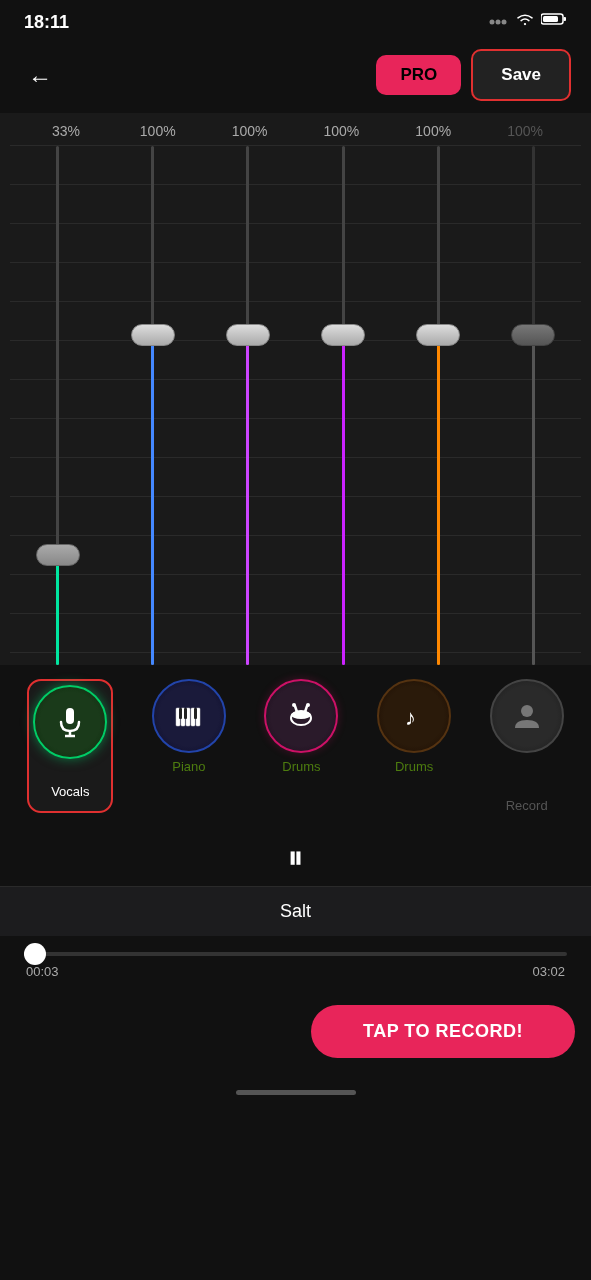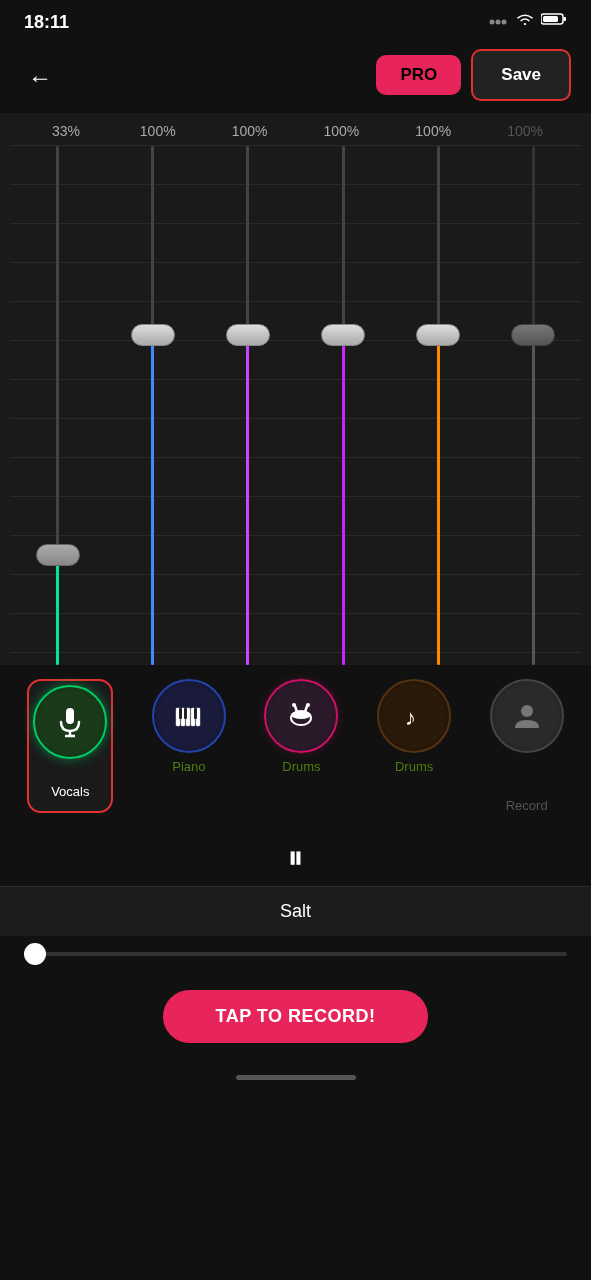--- a/index.html
+++ b/index.html
@@ -255,22 +255,22 @@
       justify-content: space-between;
       font-size: 13px;
       color: #aaa;
       padding: 0 2px;
     }
 
     
     .record-section {
       background: #111;
       display: flex;
-      justify-content: center;
-      padding: 18px 8px 24px;
+      justify-content: flex-end;
+      padding: 18px 16px 24px;
     }
     .record-btn {
       background: #e8255a;
       border: none;
       color: #fff;
       font-size: 18px;
       font-weight: 700;
       padding: 16px 52px;
       border-radius: 32px;
       cursor: pointer;
@@ -451,20 +451,24 @@
   <button class="pause-btn">⏸</button>
 </div>
 
 <div class="song-info">Salt</div>
 
 <div class="progress-section">
   <div class="progress-bar-container">
     <div class="progress-bar-fill"></div>
     <div class="progress-thumb"></div>
   </div>
+  <div class="time-row">
+    <span>00:03</span>
+    <span>03:02</span>
+  </div>
 </div>
 
 <div class="record-section">
   <button class="record-btn">TAP TO RECORD!</button>
 </div>
 
 <div class="home-indicator">
   <div class="home-bar"></div>
 </div>
 

